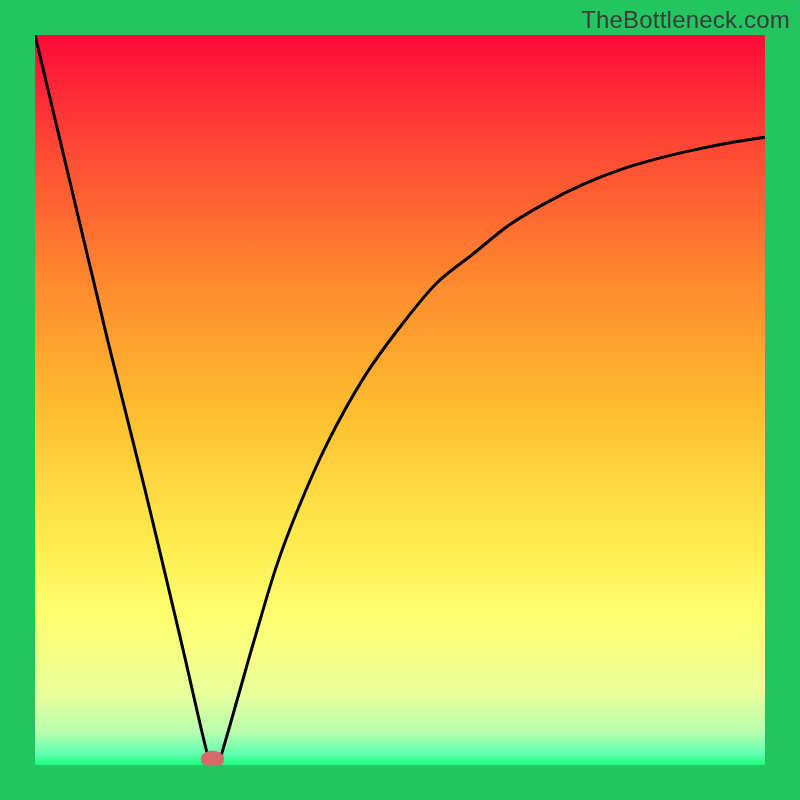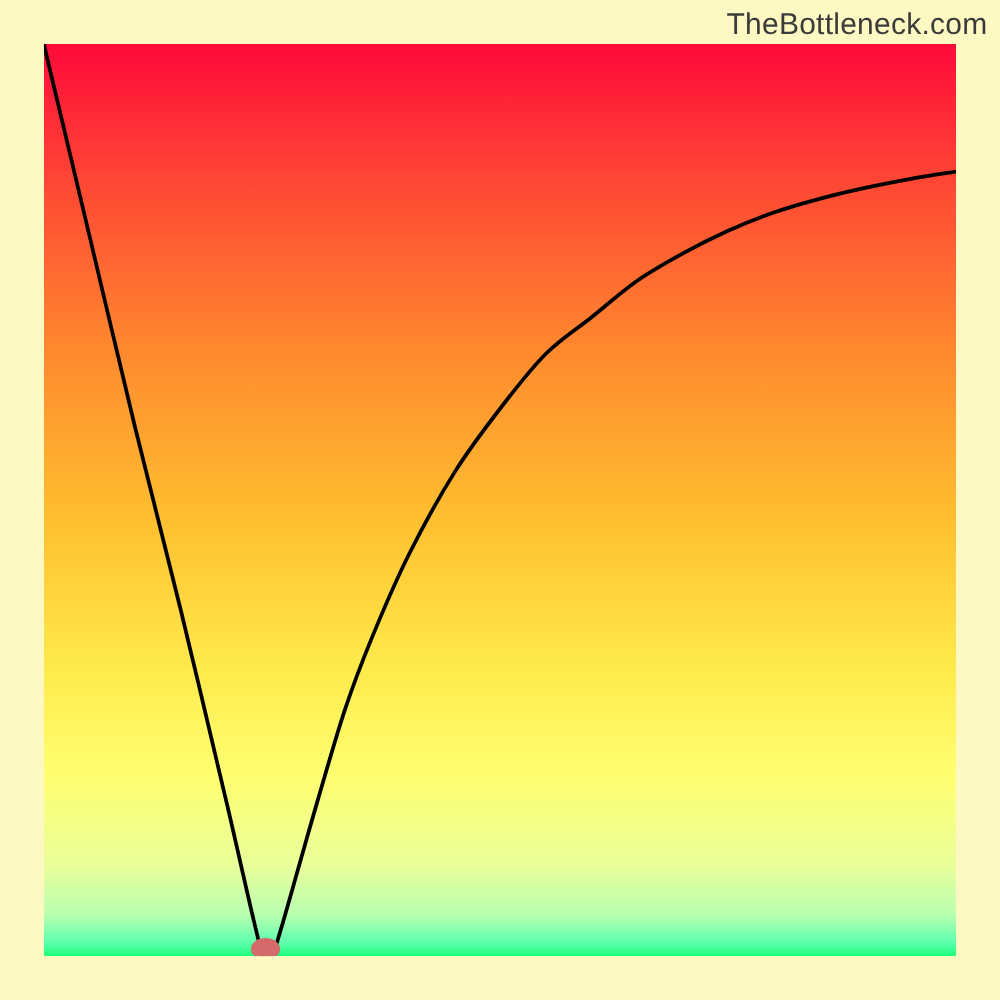--- a/index.html
+++ b/index.html
@@ -8,21 +8,21 @@
     width: 800px;
     height: 800px;
     overflow: hidden;
     background: #000;
     font-family: Arial, Helvetica, sans-serif;
   }
   .frame {
     position: relative;
     width: 800px;
     height: 800px;
-    background: #fef9c3;
+    background: #22c55e;
   }
   .plot-area {
     position: absolute;
     left: 35px;
     top: 35px;
     width: 730px;
     height: 730px;
     overflow: hidden;
   }
   .watermark {

